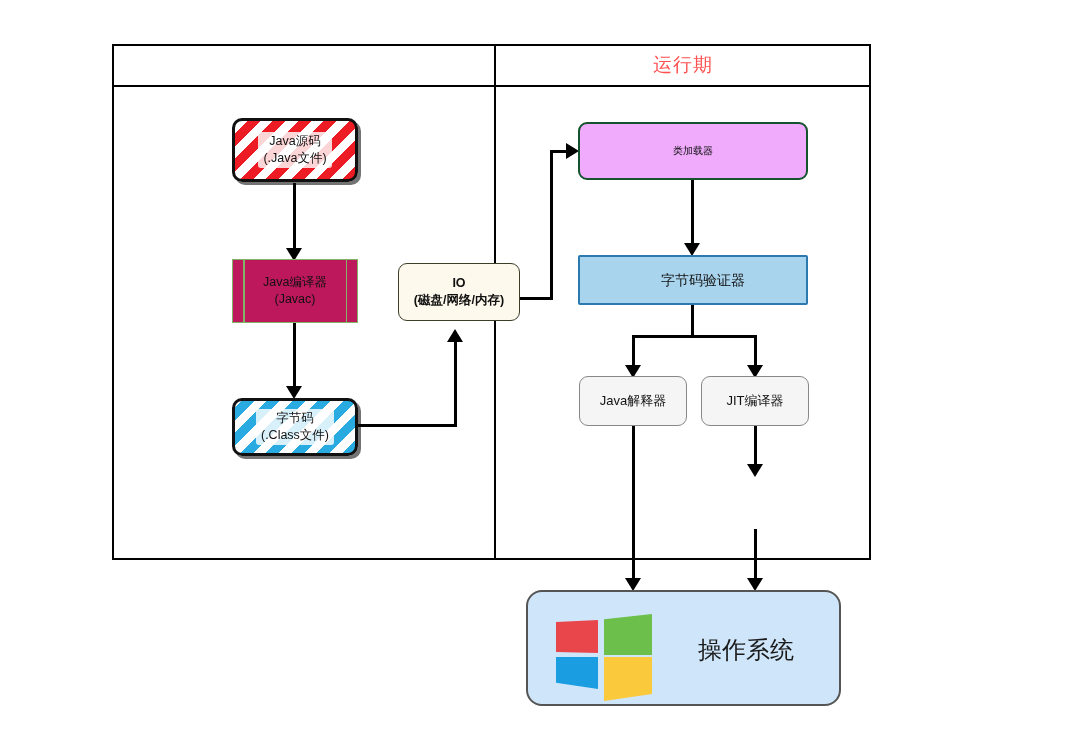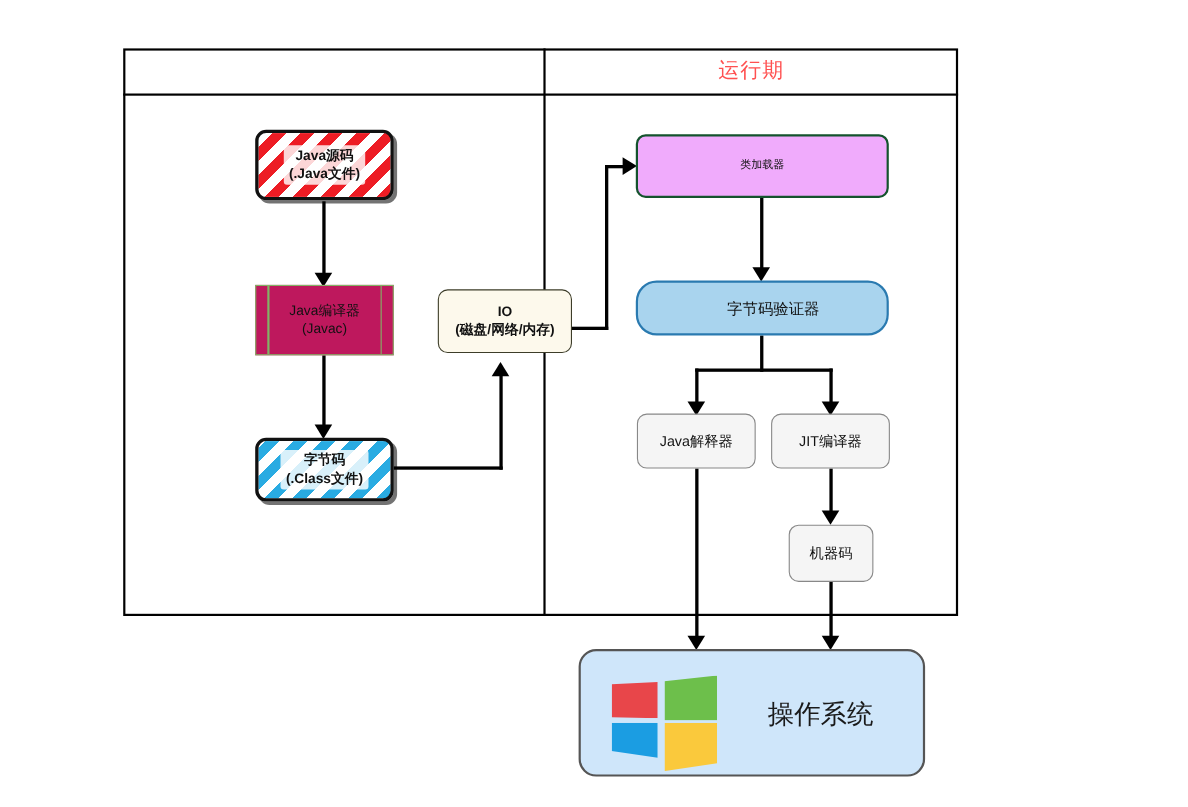--- a/index.html
+++ b/index.html
@@ -81,21 +81,21 @@
       -45deg, #ed1c24 0 9px, #ffffff 9px 18px);
   }
   .striped.blue {
     background-image: repeating-linear-gradient(
       -45deg, #29abe2 0 9px, #ffffff 9px 18px);
   }
   .striped .lbl {
     background: rgba(255,255,255,0.82);
     padding: 1px 5px;
     border-radius: 3px;
-    font-weight: bold;
+    font-weight: normal;
   }
 
   
   .process {
     background: #be185d;
     border: 1.5px solid #82b366;
   }
   .process::before, .process::after {
     content: "";
     position: absolute;
@@ -114,21 +114,21 @@
   }
   .loader-box {
     background: #f0abfc;
     border: 2px solid #14532d;
     border-radius: 9px;
     font-size: 10px;
   }
   .verifier-box {
     background: #a9d4ee;
     border: 2px solid #2a7ab0;
-    border-radius: 19px;
+    border-radius: 2px;
     font-size: 14px;
     padding-left: 20px;
   }
   .gray-box {
     background: #f5f5f5;
     border: 1.5px solid #888888;
     border-radius: 9px;
     font-size: 13px;
   }
   .os-box {
@@ -272,23 +272,20 @@
   <div class="node gray-box" style="left:579px; top:376px; width:108px; height:50px;">
     <div class="lbl">Java解释器</div>
   </div>
   <div class="node gray-box" style="left:701px; top:376px; width:108px; height:50px;">
     <div class="lbl">JIT编译器</div>
   </div>
 
   <div class="conn vline" style="left:754px; top:426px; height:44px;"></div>
   <div class="arrow-down" style="left:747px; top:464px;"></div>
 
-  <div class="node gray-box" style="left:717px; top:477px; width:77px; height:52px;">
-    <div class="lbl">机器码</div>
-  </div>
 
   <div class="conn vline" style="left:632px; top:426px; height:158px;"></div>
   <div class="arrow-down" style="left:625px; top:578px;"></div>
 
   <div class="conn vline" style="left:754px; top:529px; height:55px;"></div>
   <div class="arrow-down" style="left:747px; top:578px;"></div>
 
   <div class="node os-box" style="left:526px; top:590px; width:315px; height:116px;">
     <div class="win-logo">
       <span class="wq-tl"></span>

